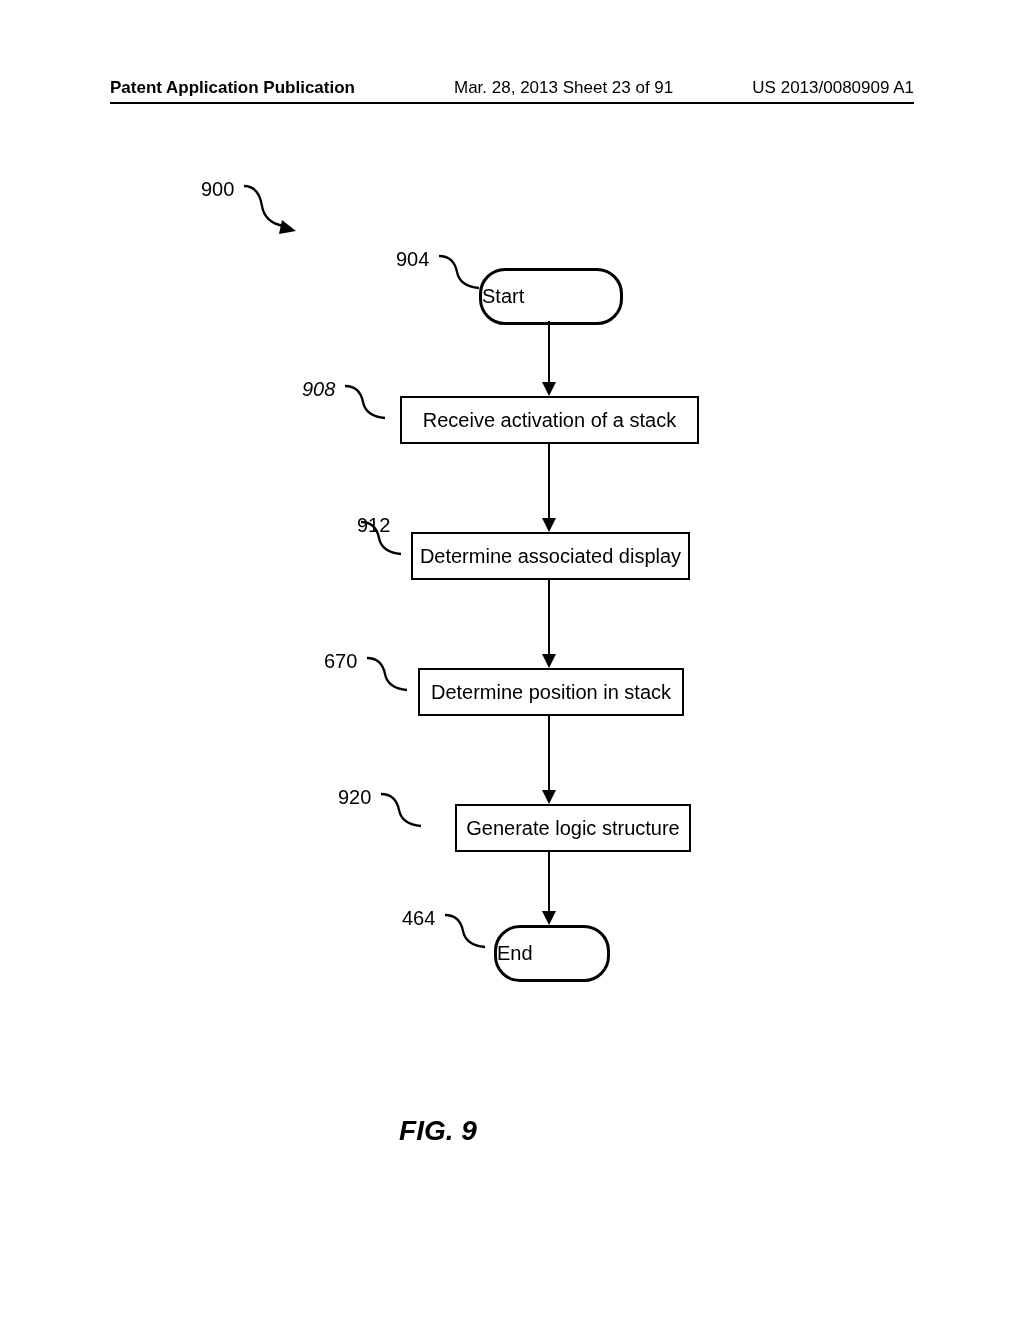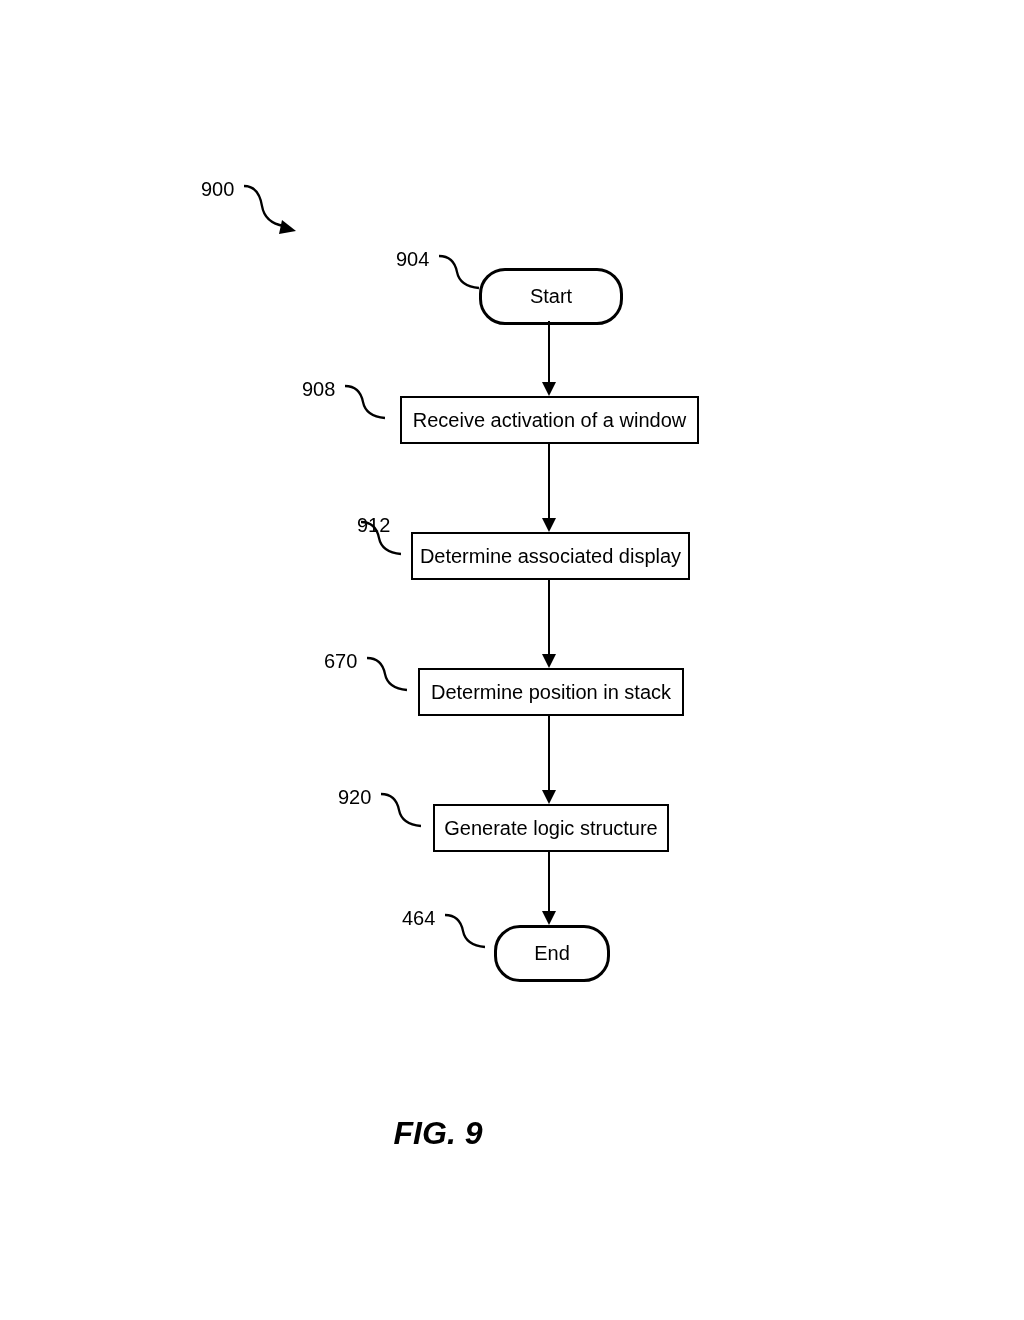--- a/index.html
+++ b/index.html
@@ -51,21 +51,21 @@
   }
 
   .figure-label {
     position: absolute;
     left: 0;
     width: 876px;
     text-align: center;
     top: 1115px;
     font-weight: bold;
     font-style: italic;
-    font-size: 32px;
+    font-size: 28px;
   }
 
   .flow {
     position: absolute;
     left: 0;
     top: 0;
     width: 1024px;
     height: 1096px;
   }
 
@@ -86,21 +86,21 @@
   }
   .terminator {
     position: absolute;
     border: 3px solid #000;
     border-radius: 26px;
     background: #fff;
     text-align: center;
     font-size: 20px;
     display: flex;
     align-items: center;
-    justify-content: center;
+    justify-content: flex-start;
   }
   .vconn {
     position: absolute;
     width: 2px;
     background: #000;
   }
   .arrowhead {
     position: absolute;
     width: 0; height: 0;
     border-left: 7px solid transparent;
@@ -133,21 +133,21 @@
   .term-start { left: 479px; top: 268px;  width: 138px; height: 51px; }
   .ref-904   { left: 396px; top: 248px; }
   .hook-904  { left: 437px; top: 254px; width: 60px; height: 45px; }
 
   
   .conn-1    { left: 548px; top: 321px; height: 63px; }
   .arr-1     { left: 542px; top: 382px; }
 
   
   .step1     { left: 400px; top: 396px; width: 295px; height: 44px; }
-  .ref-908   { left: 302px; top: 378px; }
+  .ref-908   { left: 302px; top: 378px; font-style: italic; }
   .hook-908  { left: 343px; top: 384px; width: 60px; height: 45px; }
 
   
   .conn-2    { left: 548px; top: 442px; height: 78px; }
   .arr-2     { left: 542px; top: 518px; }
 
   
   .step2     { left: 411px; top: 532px; width: 275px; height: 44px; }
   .ref-912   { left: 318px; top: 514px; margin-left: 39px; }
   .hook-912  { left: 359px; top: 520px; width: 60px; height: 45px; }
@@ -159,39 +159,45 @@
   
   .step3     { left: 418px; top: 668px; width: 262px; height: 44px; }
   .ref-916   { left: 324px; top: 650px; }
   .hook-916  { left: 365px; top: 656px; width: 60px; height: 45px; }
 
   
   .conn-4    { left: 548px; top: 714px; height: 78px; }
   .arr-4     { left: 542px; top: 790px; }
 
   
-  .step4     { left: 433px; top: 804px; width: 232px; height: 44px; }
+  .step4     { left: 455px; top: 804px; width: 232px; height: 44px; }
   .ref-920   { left: 338px; top: 786px; }
   .hook-920  { left: 379px; top: 792px; width: 60px; height: 45px; }
 
   
   .conn-5    { left: 548px; top: 850px; height: 63px; }
   .arr-5     { left: 542px; top: 911px; }
 
   
   .term-end   { left: 494px; top: 925px; width: 110px; height: 51px; }
   .ref-924    { left: 402px; top: 907px; }
   .hook-924   { left: 443px; top: 913px; width: 60px; height: 45px; }
 
 </style>
 </head>
 <body>
 
 <div class="page">
 
+  <div class="header">
+    <div class="header-line"></div>
+    <div class="header-left">Patent Application Publication</div>
+    <div class="header-mid">Mar. 28, 2013  Sheet 23 of 91</div>
+    <div class="header-right">US 2013/0080909 A1</div>
+  </div>
 
   <div class="flow">
 
     <div class="ref-label ref-900">900</div>
     <svg class="hook hook-900" viewBox="0 0 60 55">
       <path d="M2 2 C12 2 18 10 20 22 C22 34 30 40 42 42"></path>
       <polygon class="hookhead" points="40,36 54,47 37,50"></polygon>
     </svg>
 
     <div class="ref-label ref-904">904</div>
@@ -203,21 +209,21 @@
     </div>
 
     <div class="vconn conn-1"></div>
     <div class="arrowhead arr-1"></div>
 
     <div class="ref-label ref-908">908</div>
     <svg class="hook hook-908" viewBox="0 0 60 45">
       <path d="M2 2 C12 2 18 8 20 18 C22 28 30 33 42 34"></path>
     </svg>
     <div class="box step1">
-      <span>Receive activation of a window</span>
+      <span>Receive activation of a stack</span>
     </div>
 
     <div class="vconn conn-2"></div>
     <div class="arrowhead arr-2"></div>
 
     <div class="ref-label ref-912">912</div>
     <svg class="hook hook-912" viewBox="0 0 60 45">
       <path d="M2 2 C12 2 18 8 20 18 C22 28 30 33 42 34"></path>
     </svg>
     <div class="box step2">

